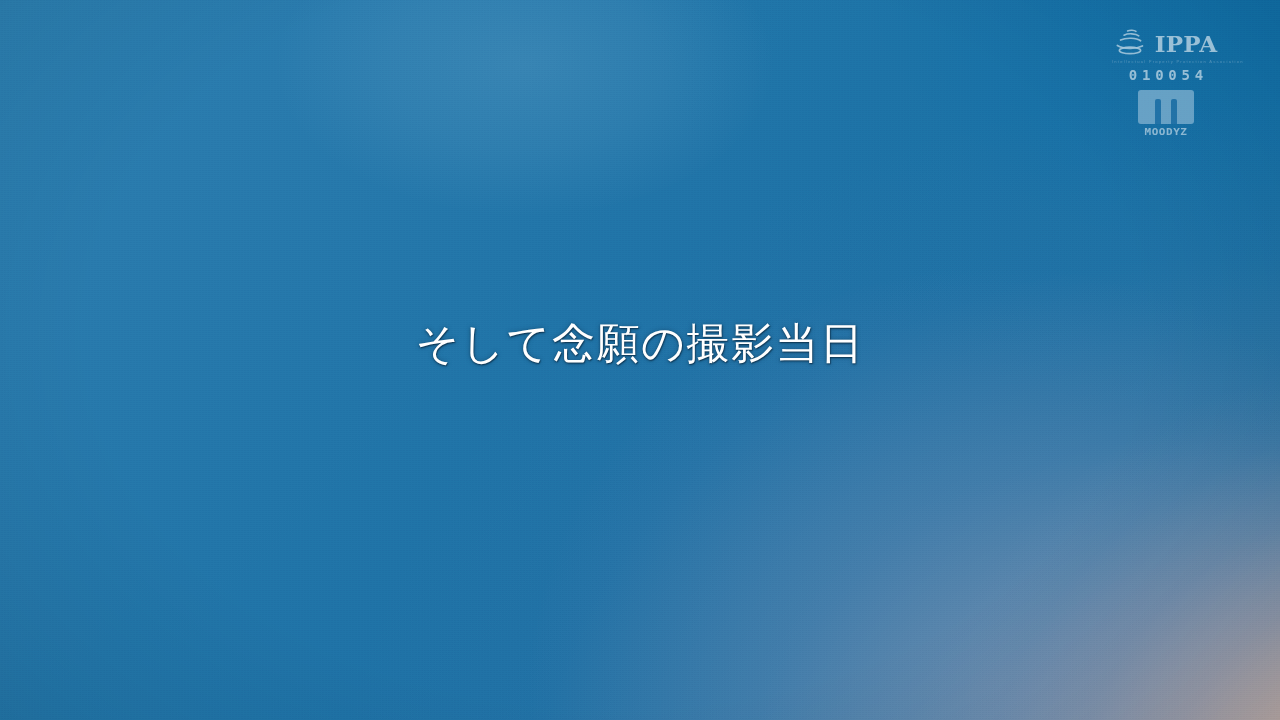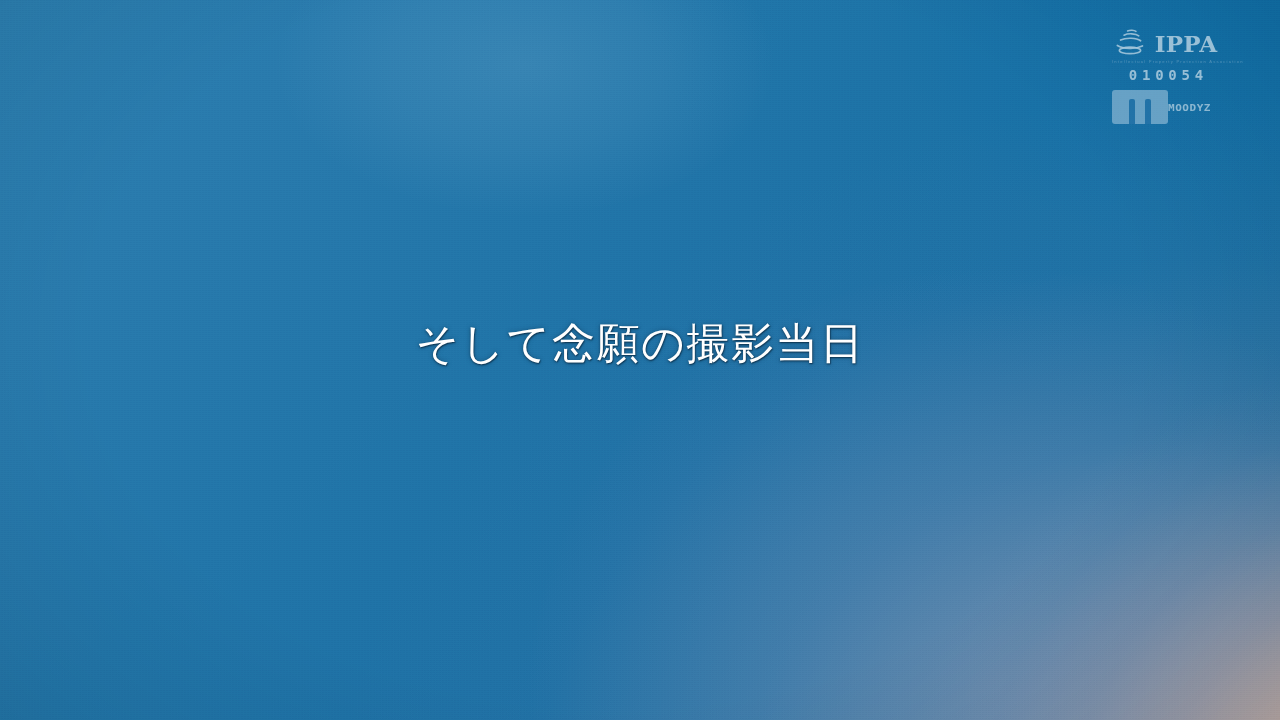--- a/index.html
+++ b/index.html
@@ -200,21 +200,21 @@
     color:rgba(255,255,255,0.90);
     text-align:center;
     white-space:nowrap;
   }
 
   
 
   #moodyz-block {
     margin-top:8px;
     display:flex;
-    flex-direction:row;
+    flex-direction:column;
     align-items:center;
   }
 
   #moodyz-mark {
     width:56px;
     height:34px;
     border-radius:3px;
     background:rgba(186,214,233,0.80);
     position:relative;
     overflow:hidden;

